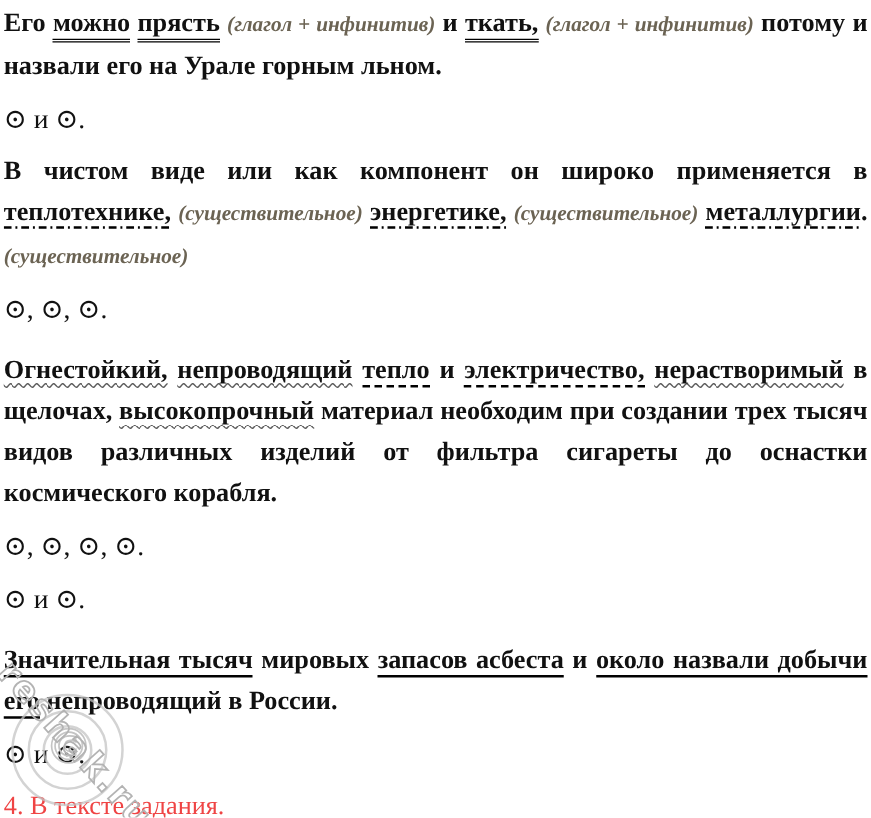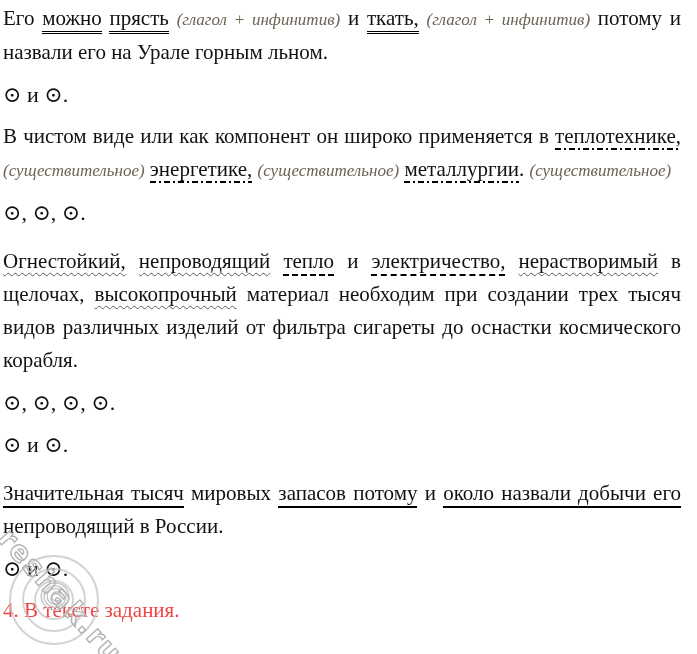--- a/index.html
+++ b/index.html
@@ -13,22 +13,23 @@
   }
   .doc {
     position: relative;
     padding: 2px 3px 0 3px;
     z-index: 1;
   }
   .para {
     font-size: 21px;
     line-height: 33px;
     text-align: justify;
-    margin: 0 13px 9px 0;
+    margin: 0 0 9px 0;
     color: #111111;
+    font-weight: bold;
   }
   .scheme {
     font-size: 22px;
     line-height: 33px;
     margin: 0 0 9px 0;
     font-family: "Liberation Serif", "DejaVu Serif", "DejaVu Sans", serif;
     color: #111111;
   }
   .gap-lg { margin-bottom: 16px; }
   .footer-line {
@@ -98,21 +99,21 @@
   <p class="para"><span>В чистом виде или как компонент он широко применяется в </span><span class="u-dashdot">теплотехнике,</span><span> </span><span class="ann">(существительное)</span><span> </span><span class="u-dashdot">энергетике,</span><span> </span><span class="ann">(существительное)</span><span> </span><span class="u-dashdot">металлургии</span><span>. </span><span class="ann">(существительное)</span></p>
 
   <p class="scheme gap-lg">⊙, ⊙, ⊙.</p>
 
   <p class="para"><span class="u-wavy">Огнестойкий,</span><span> </span><span class="u-wavy">непроводящий</span><span> </span><span class="u-dash">тепло</span><span> и </span><span class="u-dash">электричество,</span><span> </span><span class="u-wavy">нерастворимый</span><span> в щелочах, </span><span class="u-wavy">высокопрочный</span><span> материал необходим при создании трех тысяч видов различных изделий от фильтра сигареты до оснастки космического корабля.</span></p>
 
   <p class="scheme">⊙, ⊙, ⊙, ⊙.</p>
 
   <p class="scheme gap-lg">⊙ и ⊙.</p>
 
-  <p class="para"><span class="u-solid">Значительная тысяч</span><span> мировых </span><span class="u-solid">запасов потому</span><span> и </span><span class="u-solid">около назвали добычи его</span><span> непроводящий в России.</span></p>
+  <p class="para"><span class="u-solid">Значительная тысяч</span><span> мировых </span><span class="u-solid">запасов асбеста</span><span> и </span><span class="u-solid">около назвали добычи его</span><span> непроводящий в России.</span></p>
 
   <p class="scheme">⊙ и ⊙.</p>
 
   <p class="footer-line">4. В тексте задания.</p>
 
 </div>
 
 <div class="watermark">
   <div class="ring r1"></div>
   <div class="ring r2"></div>

